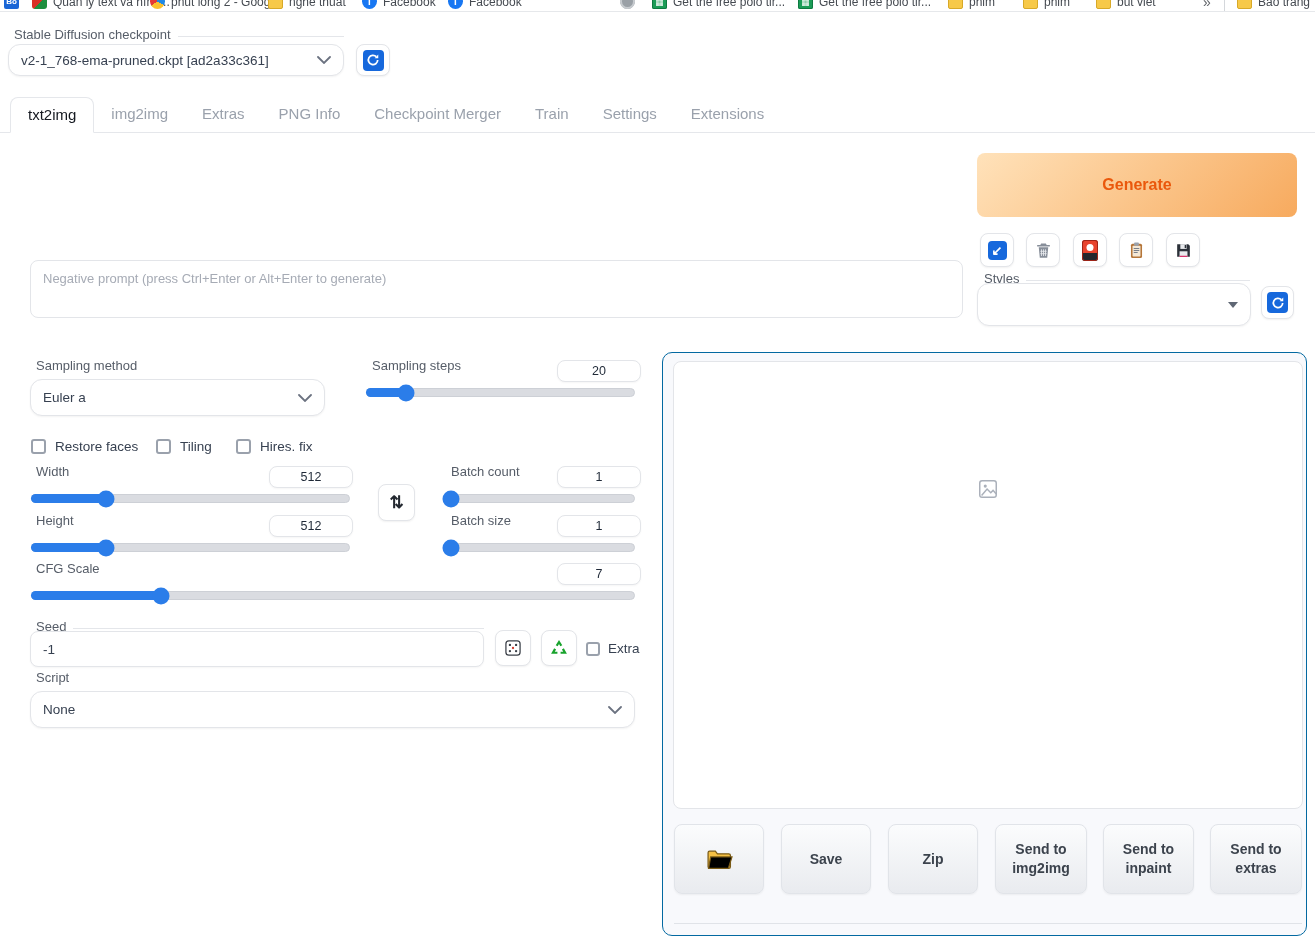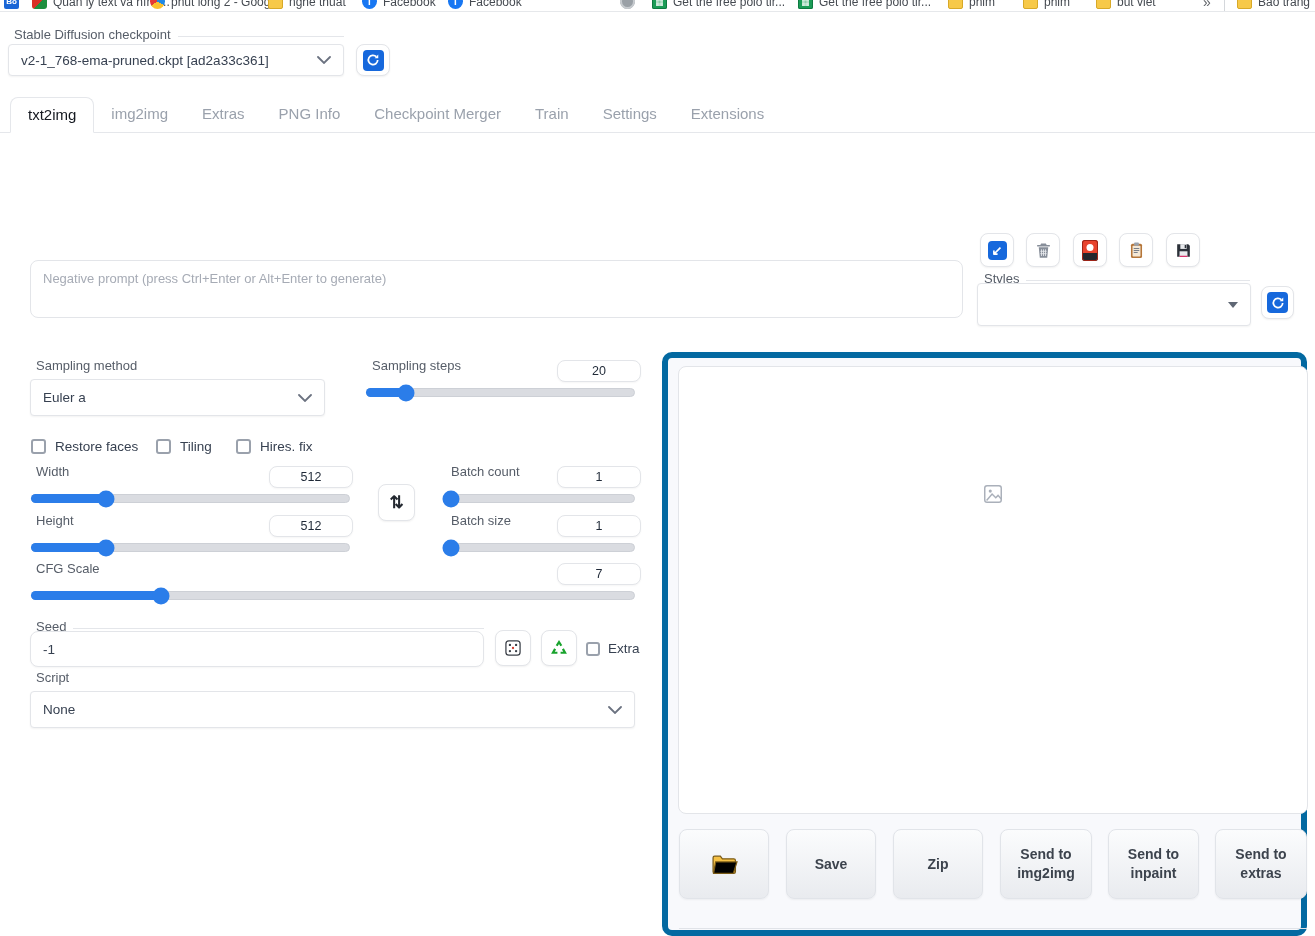--- a/index.html
+++ b/index.html
@@ -21,21 +21,21 @@
   .bi.folder { background:#f7c948; border:1px solid #d8a928; border-radius:2px; }
   .bi.fb { background:#1877f2; border-radius:50%; color:#fff; font-size:10px; font-weight:bold;}
   .bi.globe { background:#9aa0a6; border-radius:50%; box-shadow:inset 0 0 0 2px #c7cbcf; }
   .bi.sheet { background:#1b9c57; border-radius:2px; box-shadow:inset 0 0 0 1px #0d7a40; color:#fff; font-size:9px; }
   .bm-div { position:absolute; top:0; width:1px; height:12px; background:#d4d7db; }
 
   
   .flabel { font-size:13px; color:#565d68; }
   .labline { display:flex; align-items:center; }
   .labline .line { flex:1; height:1px; background:#e4e6ea; margin-left:7px; margin-top:3px; }
-  .select { background:#fff; border:1px solid #e3e5e9; border-radius:4px;
+  .select { background:#fff; border:1px solid #e3e5e9; border-radius:12px;
             box-shadow:0 1px 2px rgba(0,0,0,.05); display:flex; align-items:center;
             justify-content:space-between; padding:0 12px; font-size:13.5px; color:#374151;
             cursor:pointer; }
   .numbox { background:#fff; border:1px solid #e3e5e9; border-radius:8px;
             box-shadow:0 1px 2px rgba(0,0,0,.04); text-align:center; font-size:12.5px;
             color:#1f2937; width:84px; height:22px; font-family:"Liberation Sans",sans-serif; }
   textarea { background:#fff; border:1px solid #e3e5e9; border-radius:8px; resize:none;
              padding:10px 12px; font-size:13px; color:#374151; outline:none;
              font-family:"Liberation Sans",sans-serif; }
   textarea::placeholder { color:#a6abb5; }
@@ -71,21 +71,21 @@
 
   
   .gbtn { background:linear-gradient(180deg,#fbfcfd,#e9ebef); border:1px solid #e1e4e9;
           border-radius:8px; box-shadow:0 1px 2px rgba(0,0,0,.05); color:#3c434d;
           font-weight:bold; font-size:14px; line-height:1.35; display:flex;
           align-items:center; justify-content:center; text-align:center; cursor:pointer;
           font-family:"Liberation Sans",sans-serif; }
 
   
   #rpanel { position:absolute; left:662px; top:352px; width:645px; height:584px;
-            background:#f8f9fc; border:6px solid #0369a1; border-radius:10px; }
+            background:#f8f9fc; border:1px solid #0369a1; border-radius:10px; }
   #preview { position:absolute; left:10px; top:8px; width:630px; height:448px;
              background:#fff; border:1px solid #e3e5e9; border-radius:8px; }
 
   .card-ic { width:16px; height:21px; border-radius:3px; position:relative;
              background:linear-gradient(180deg,#e8442e 0 64%,#23272e 64% 100%);
              box-shadow:inset 0 0 0 1px #9e2417; }
   .card-ic::after { content:""; position:absolute; left:50%; top:4px; width:7px; height:7px;
              border-radius:50%; background:#fff; transform:translateX(-50%); }
   .swapglyph { font-size:17px; color:#232830; font-weight:bold; }
   .ddtri { width:0; height:0; border-left:5px solid transparent; border-right:5px solid transparent;
@@ -178,20 +178,21 @@
     <div class="tab">Extras</div>
     <div class="tab">PNG Info</div>
     <div class="tab">Checkpoint Merger</div>
     <div class="tab">Train</div>
     <div class="tab">Settings</div>
     <div class="tab">Extensions</div>
   </div>
 
   <textarea class="abs" style="left: 30px; top: 260px; width: 933px; height: 58px;" placeholder="Negative prompt (press Ctrl+Enter or Alt+Enter to generate)"></textarea>
 
+  <button id="generate" class="abs" style="left:977px;top:153px;width:320px;height:64px">Generate</button>
 
   <div class="abs iconbtn" style="left:980px;top:233px;width:34px;height:34px">
     <span class="bluebadge" style="width:19px;height:19px;font-size:13px;color:#fff;font-weight:bold">↙</span>
   </div>
   <div class="abs iconbtn" style="left:1026px;top:233px;width:34px;height:34px">
     <svg viewBox="0 0 24 24" width="19" height="19">
       <path fill="#878e99" d="M9 3h6l1 2h4v2H4V5h4zM6 8h12l-1.3 13H7.3z"></path>
       <path stroke="#e8eaee" stroke-width="1.1" fill="none" d="M9.5 10.5v8.5M12 10.5v8.5M14.5 10.5v8.5M8 13h8M8 16h8"></path>
     </svg>
   </div>

